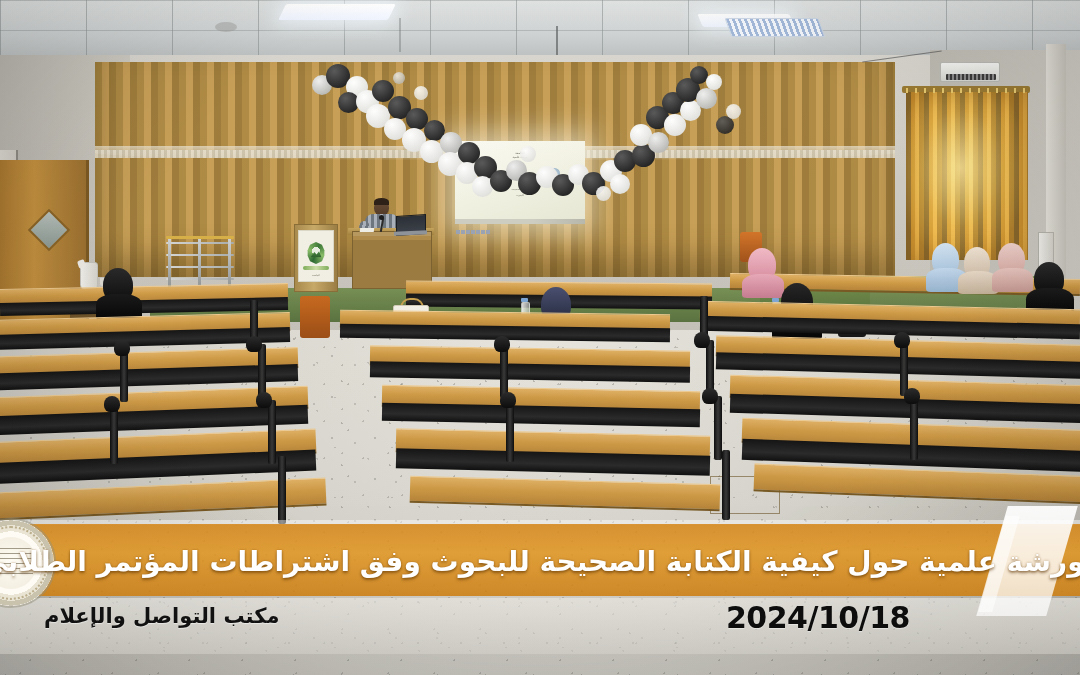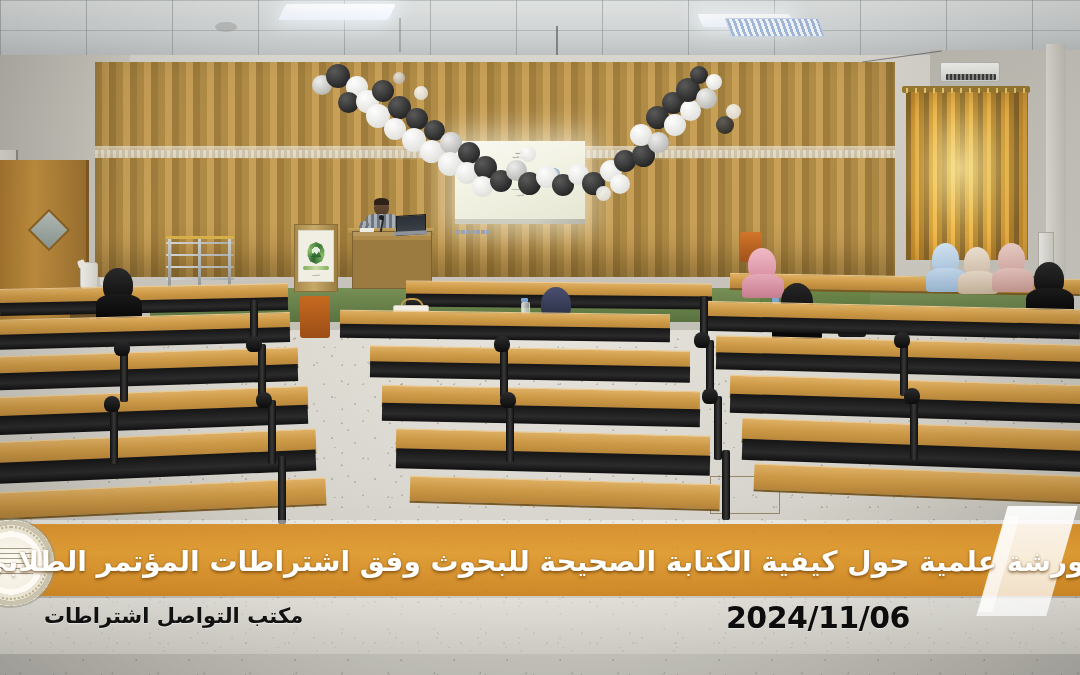--- a/index.html
+++ b/index.html
@@ -871,18 +871,18 @@
     <div class="banner-swoosh"></div>
 
     <div class="emblem">
       <div class="emblem-arc"></div>
       <div class="emblem-in"></div>
       <div class="emblem-lines"></div>
     </div>
 
     <div class="headline">ورشة علمية حول كيفية الكتابة الصحيحة للبحوث وفق اشتراطات المؤتمر الطلابي</div>
 
-    <div class="subline">مكتب التواصل اشتراطات</div>
-
-    <div class="date">2024/11/06</div>
+    <div class="subline">مكتب التواصل والإعلام</div>
+
+    <div class="date">2024/10/18</div>
   </div>
 
 </div>
 
 </body></html>

